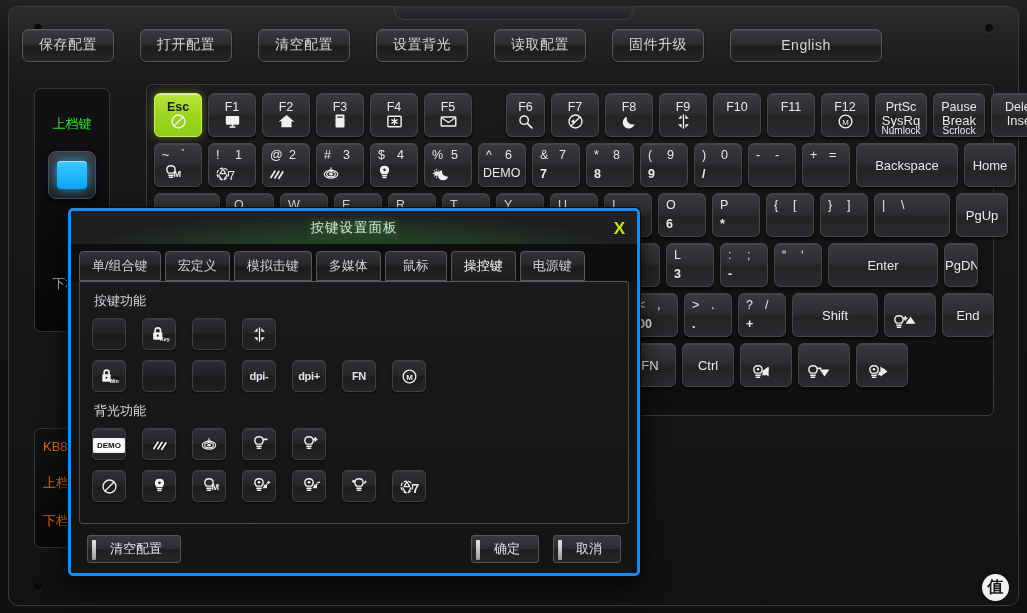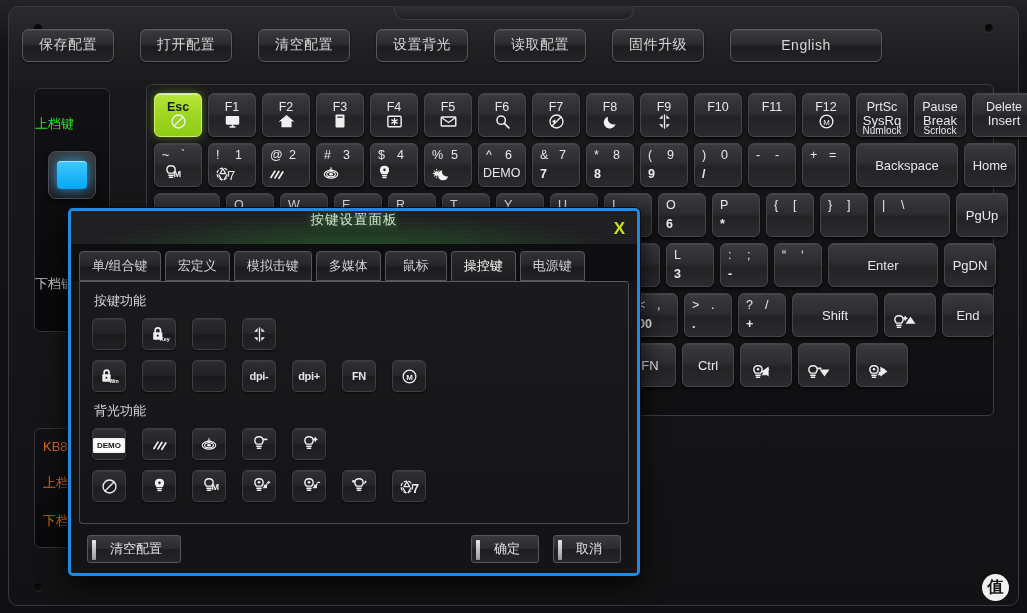--- a/index.html
+++ b/index.html
@@ -58,21 +58,21 @@
   .tb-btn.wide{ min-width:152px; }
   .tb-btn:last-child{ margin-right:0; }
 
   
   .side-panel{
     position:absolute; left:34px; top:88px; width:76px; height:244px;
     border:1px solid #343438; border-radius:6px;
     background:linear-gradient(180deg,#121214,#08080a);
   }
   .side-label{
-    position:absolute; width:100%; font-size:13px;
+    position:absolute; width:100%; text-align:center; font-size:13px;
     color:#2ee02e;
   }
   .side-label.up{ top:26px; }
   .side-label.down{ top:186px; color:#c8c8cc; }
   .side-swatch{
     position:absolute; left:50%; transform:translateX(-50%); top:62px;
     width:48px; height:48px; border-radius:8px;
     border:1px solid #4a4a50;
     background:linear-gradient(180deg,#3a3a3e,#1e1e21);
     box-shadow:0 2px 4px rgba(0,0,0,.7);
@@ -138,21 +138,21 @@
     background:#141416;
     box-shadow:0 0 0 1px #0a0a0c, 0 8px 26px rgba(0,0,0,.85);
     overflow:hidden;
   }
   .modal-title{
     position:relative; height:34px;
     background:
       radial-gradient(ellipse at 50% 120%, rgba(40,120,40,.55) 0%, rgba(30,80,30,0) 65%),
       repeating-linear-gradient(0deg,#232326 0 1px,#1c1c1f 1px 2px);
     border-bottom:1px solid #0c0c0e;
-    display:flex; justify-content:center;
+    display:flex; align-items:center; justify-content:center;
   }
   .modal-title span.t{ color:#cfe8cf; font-size:13.5px; letter-spacing:1px; text-shadow:0 0 8px rgba(110,220,110,.6); }
   .modal-x{
     position:absolute; right:12px; top:50%; transform:translateY(-50%);
     color:#c9e020; font-size:17px; font-weight:bold; cursor:pointer; line-height:1;
   }
   .tabs{
     display:flex; gap:4px; padding:6px 8px 0 8px; background:#0e0e10;
   }
   .tab{
@@ -317,21 +317,21 @@
         </div>
         <div class="key" style="width: 48px;">
           <span class="k-c">F5</span>
           <span class="k-ic">
             <svg class="gl" width="19" height="19" viewBox="0 0 24 24" fill="none" stroke="#f0f0f2" stroke-width="1.7" stroke-linecap="round" stroke-linejoin="round">
               <rect x="2.8" y="6.4" width="18.4" height="11.2" rx="1" stroke-width="1.8"></rect>
               <path d="M3.4 7.2 12 13.2l8.6-6" stroke-width="1.6"></path>
             </svg>
           </span>
         </div>
-        <div class="key" style="width: 48px;">
+        <div class="key" style="width: 39px; margin-left: 28px;">
           <span class="k-c">F6</span>
           <span class="k-ic">
             <svg class="gl" width="19" height="19" viewBox="0 0 24 24" fill="none" stroke="#f0f0f2" stroke-width="1.7" stroke-linecap="round" stroke-linejoin="round">
               <circle cx="10.3" cy="10.3" r="5.3" stroke-width="1.9"></circle>
               <line x1="14.3" y1="14.3" x2="20" y2="20" stroke-width="2.2"></line>
             </svg>
           </span>
         </div>
         <div class="key" style="width: 48px;">
           <span class="k-c">F7</span>
@@ -598,21 +598,21 @@
           <span class="k-tr">;</span>
           <span class="k-bl">-</span>
         </div>
         <div class="key" style="width: 48px;">
           <span class="k-tl">“</span>
           <span class="k-tr">‘</span>
         </div>
         <div class="key" style="width: 110px;">
           <span class="k-mid">Enter</span>
         </div>
-        <div class="key" style="width: 52px;">
+        <div class="key" style="width: 34px;">
           <span class="k-mid">PgDN</span>
         </div>
       </div>
       <div class="kb-row">
         <div class="key" style="width: 92px;">
           <span class="k-mid">Shift</span>
         </div>
         <div class="key" style="width: 48px;">
           <span class="k-tl">Z</span>
         </div>

